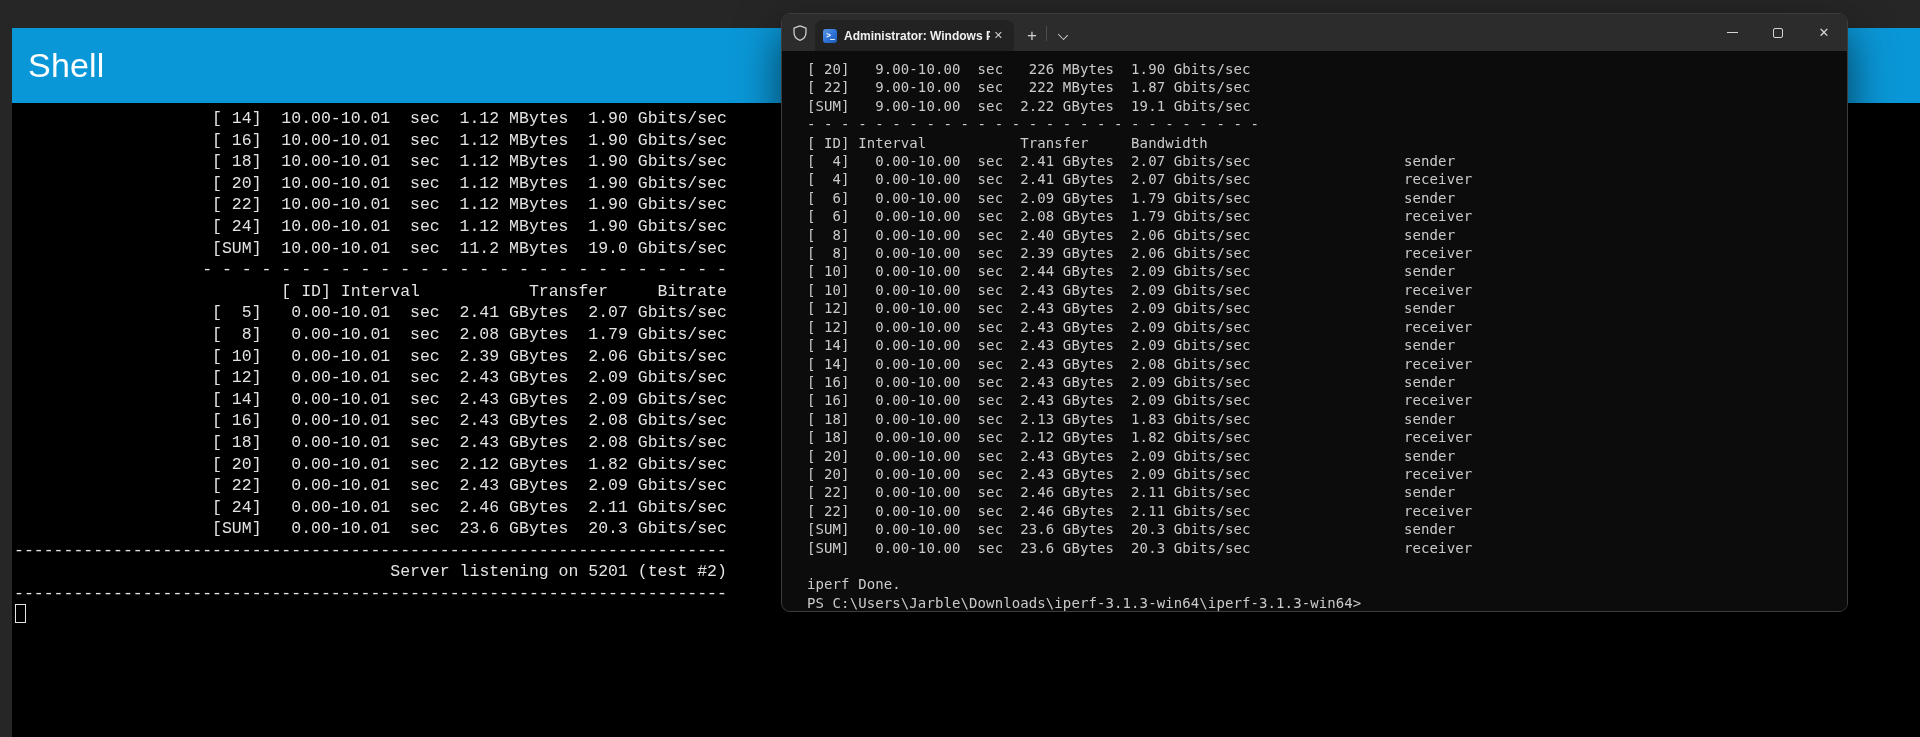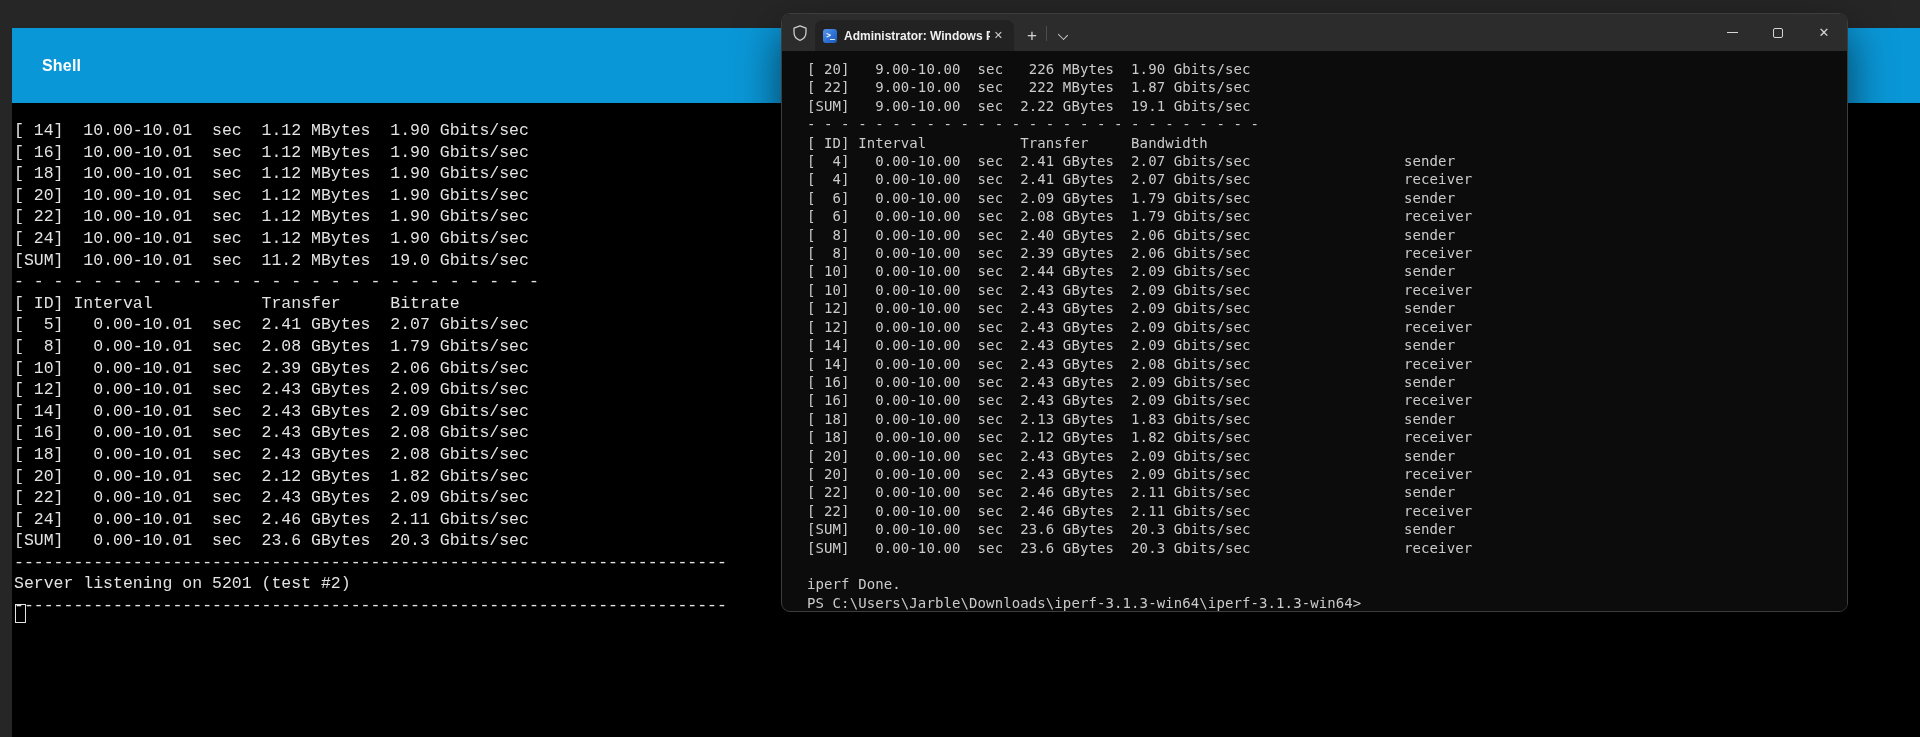--- a/index.html
+++ b/index.html
@@ -4,28 +4,28 @@
 <style>
   * { margin:0; padding:0; box-sizing:border-box; }
   html,body { width:1920px; height:737px; background:#262626; overflow:hidden; }
   .page { position:relative; width:1920px; height:737px; background:#262626;
           font-family:"Liberation Sans", sans-serif; }
 
   
   .shell-window { position:absolute; left:12px; top:28px; width:1908px; height:709px; }
   .shell-header { position:absolute; left:0; top:0; width:100%; height:75px;
                   background:#0a97d7; display:flex; align-items:center; }
-  .shell-title  { color:#ffffff; font-size:16px; font-weight:bold; padding-left:30px;
+  .shell-title  { color:#ffffff; font-size:34px; font-weight:normal; padding-left:16px;
                   letter-spacing:.2px; }
   .shell-body   { position:absolute; left:0; top:75px; width:100%; height:634px;
                   background:#000000; }
-  .shell-text   { position:absolute; left:2px; top:17px; margin:0;
+  .shell-text   { position:absolute; left:2px; top:5px; margin:0;
                   font-family:"Liberation Mono", monospace;
                   font-size:16.5px; line-height:21.6px; color:#e3e3e3;
-                  white-space:pre; }
+                  white-space:pre;text-align:right; }
   .shell-cursor { position:absolute; left:3px; top:501px; width:11px; height:19px;
                   border:1.5px solid #e3e3e3; background:transparent; }
 
   
   .term-window { position:absolute; left:781px; top:13px; width:1067px; height:599px;
                  background:#0c0c0c; border:1px solid #3d3d3d; border-radius:9px;
                  box-shadow:0 18px 45px rgba(0,0,0,.6); z-index:5; overflow:hidden; }
   .titlebar { position:absolute; left:0; top:0; width:100%; height:37px;
               background:#2c2c2c; display:flex; align-items:flex-end; }
   .shield { width:18px; height:18px; margin:0 6px 9px 9px; display:inline-block; }

